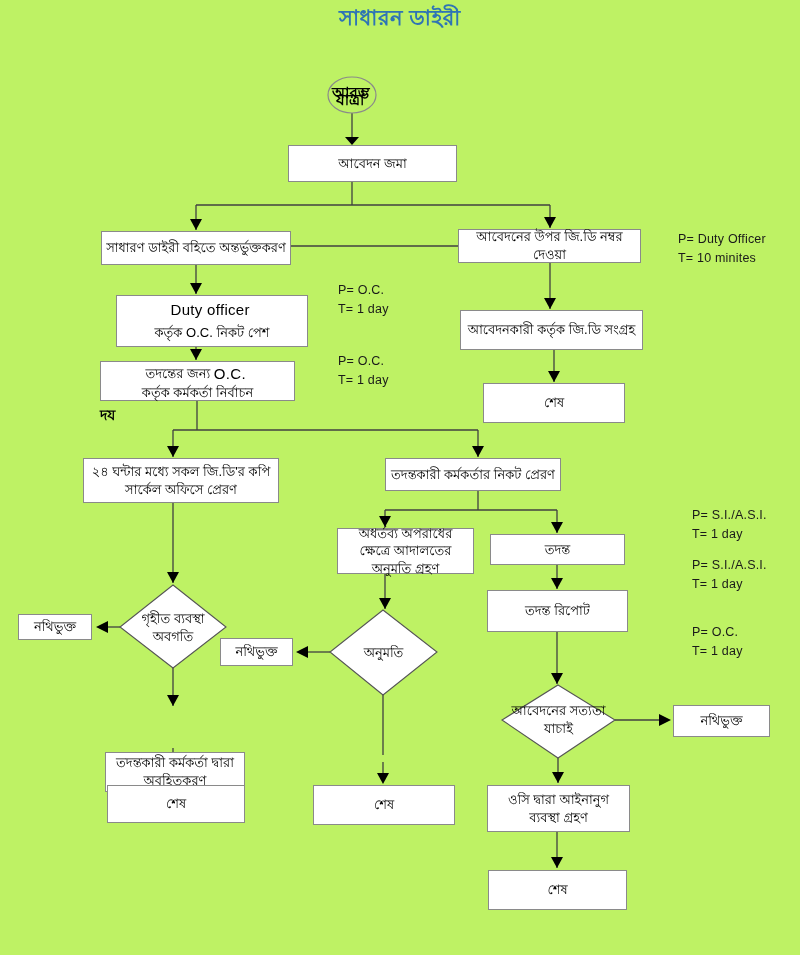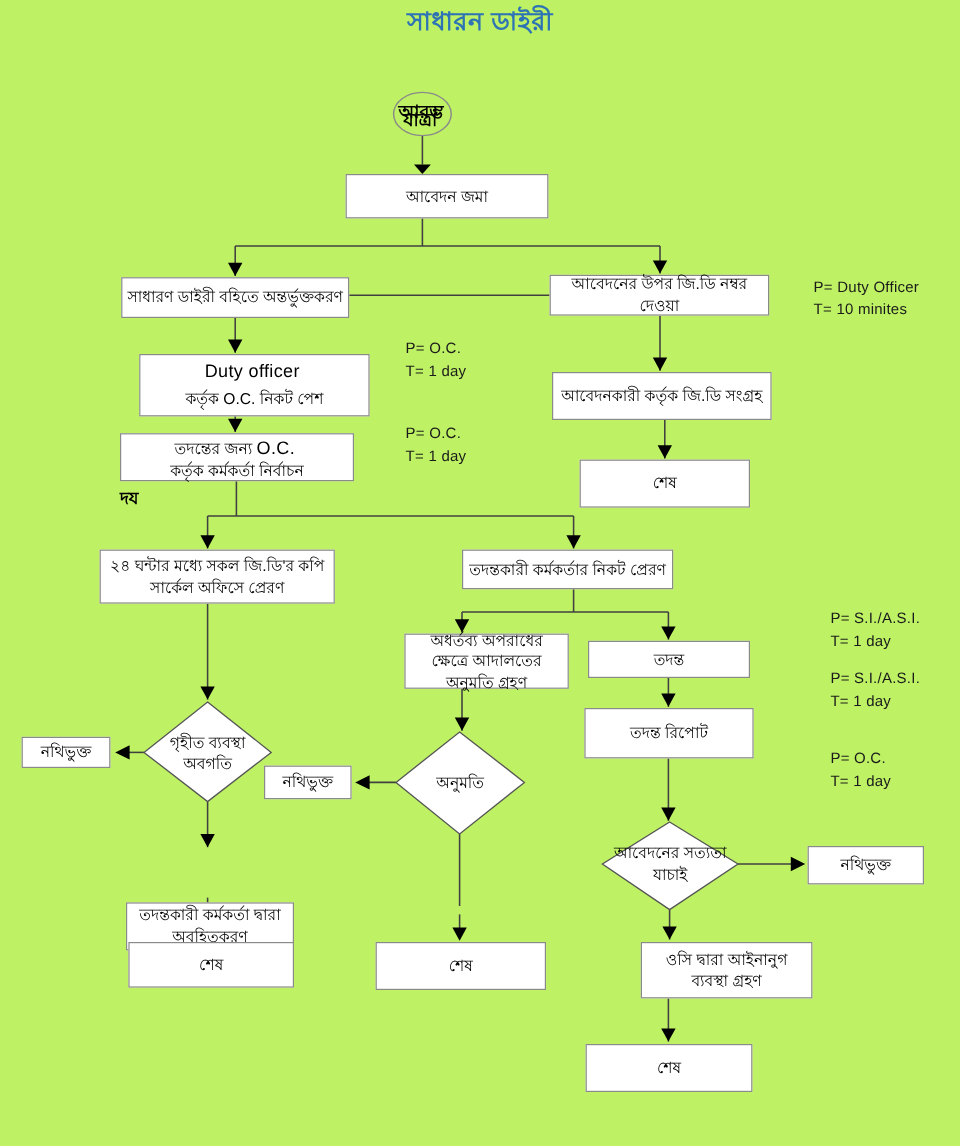--- a/index.html
+++ b/index.html
@@ -164,21 +164,21 @@
   <div class="node" style="left:220px;top:638px;width:73px;height:28px;">নথিভুক্ত</div>
 
   <div class="node" style="left:673px;top:705px;width:97px;height:32px;">নথিভুক্ত</div>
 
   <div class="node" style="left:105px;top:752px;width:140px;height:40px;">তদন্তকারী কর্মকর্তা দ্বারা অবহিতকরণ</div>
 
   <div class="node" style="left:107px;top:785px;width:138px;height:38px;">শেষ</div>
 
   <div class="node" style="left:313px;top:785px;width:142px;height:40px;">শেষ</div>
 
-  <div class="node" style="left:487px;top:785px;width:143px;height:47px;margin-left:47px;">ওসি দ্বারা আইনানুগ ব্যবস্থা গ্রহণ</div>
+  <div class="node" style="left:487px;top:785px;width:143px;height:47px;">ওসি দ্বারা আইনানুগ ব্যবস্থা গ্রহণ</div>
 
   <div class="node" style="left:488px;top:870px;width:139px;height:40px;">শেষ</div>
 
   <div class="annotation" style="left:678px;top:230px;">
     <div>P= Duty Officer</div>
     <div>T= 10 minites</div>
   </div>
 
   <div class="annotation" style="left:338px;top:281px;">
     <div>P= O.C.</div>

